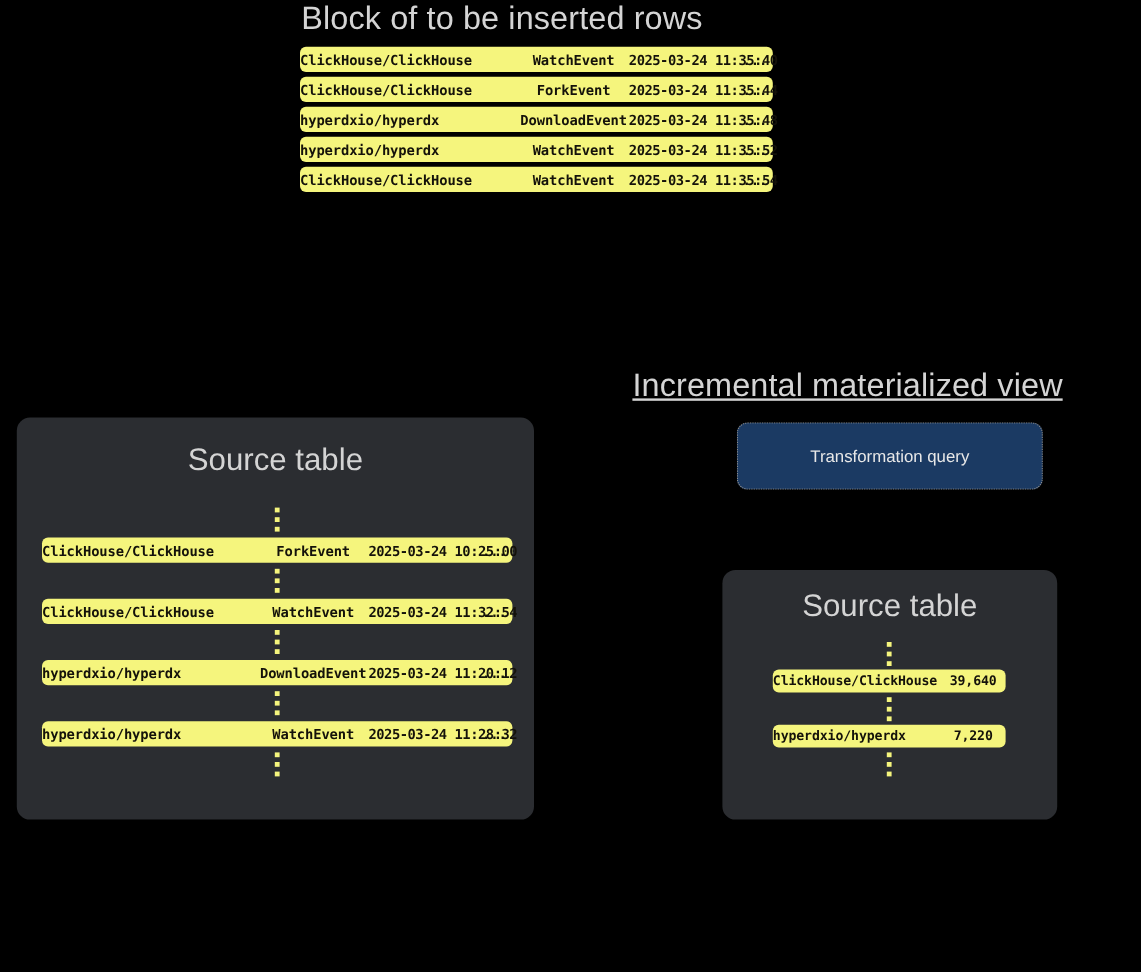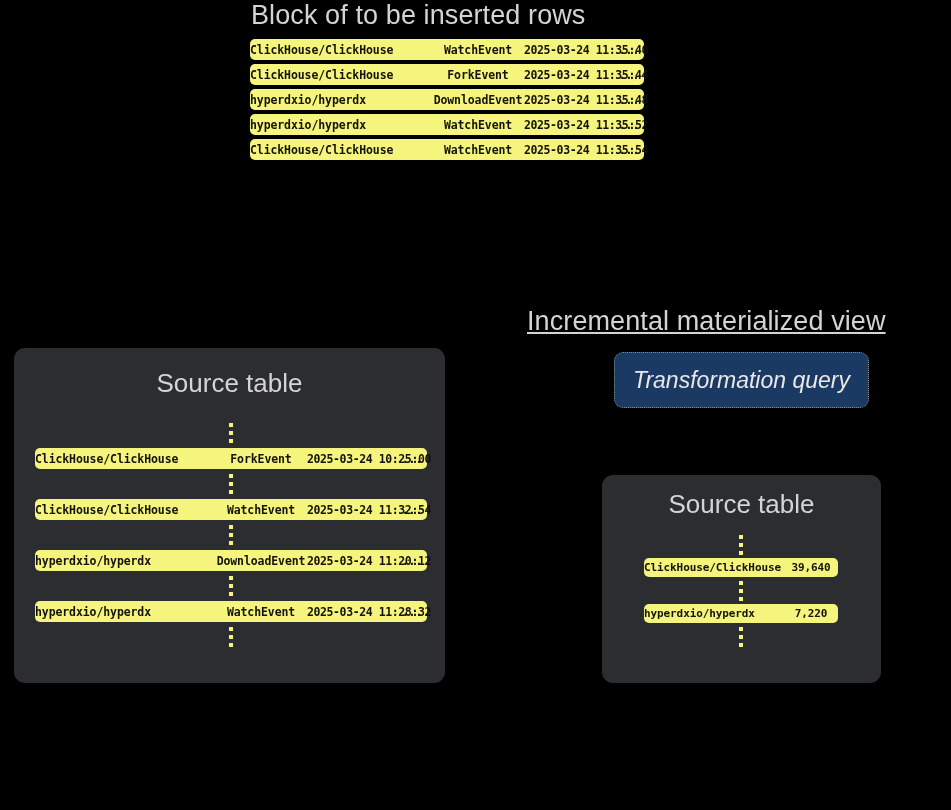--- a/index.html
+++ b/index.html
@@ -134,23 +134,22 @@
     width: 255px;
     height: 56px;
     background: #1b3a63;
     border: 1px dotted #8c8c8c;
     border-radius: 9px;
     box-sizing: border-box;
     display: flex;
     align-items: center;
     justify-content: center;
     color: #e8e8e8;
-    font-size: 23px;
+    font-size: 14px;
     white-space: nowrap;
-    font-style: italic;
   }
 
   
   #target-panel {
     left: 602px;
     top: 475px;
     width: 279px;
     height: 208px;
   }
   #target-panel .panel-title { top: 16px; }

